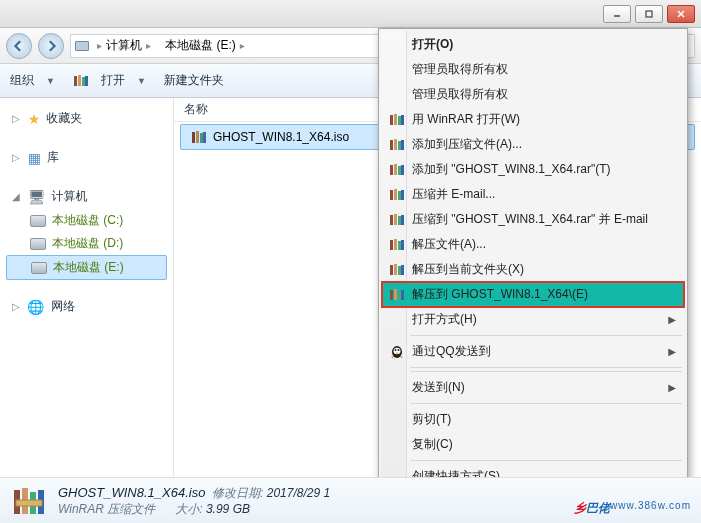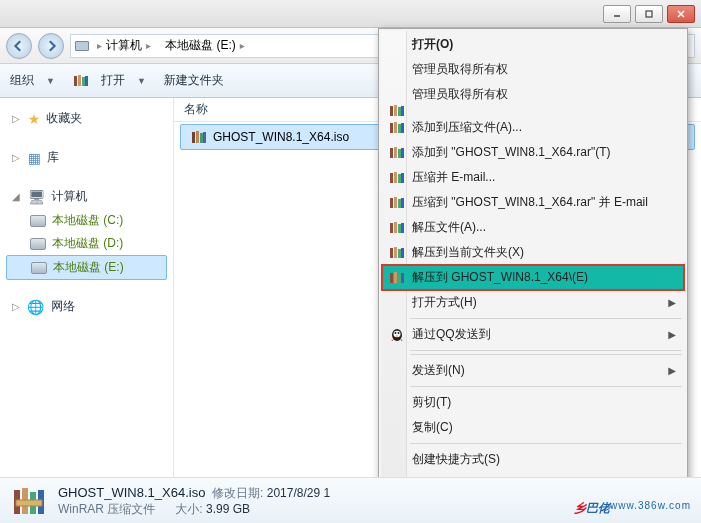--- a/index.html
+++ b/index.html
@@ -46,21 +46,21 @@
 .csep { height: 1px; background: #d6d6d6; margin: 3px 2px 3px 28px; }
 .iconbar { position: absolute; left: 2px; top: 2px; bottom: 2px; width: 26px; background: linear-gradient(#f8f8f8,#ececec); border-right: 1px solid #dedede; }
 .ci.hl { outline: 2px solid #d83a2a; outline-offset: -1px; background: #14b8a6; }
 
 .raricn { display: inline-block; width: 16px; height: 14px; }
 .raricn svg { width: 16px; height: 14px; }
 .qqicn { width: 16px; height: 16px; }
 
 .details { position: absolute; left: 0; right: 0; bottom: 0; height: 46px; border-top: 1px solid #d8e0e8; background: linear-gradient(#f7fbfe,#e9f1f8); display: flex; align-items: center; padding: 0 12px; gap: 12px; }
 .bigicon { width: 34px; height: 34px; }
-.dtxt { color: #234; line-height: 16px; }
+.dtxt { color: #234; line-height: 16px; font-style: italic; }
 .dtxt .n { font-size: 13px; color: #123; }
 .dtxt .s { color: #678; }
 
 .watermark { position: absolute; right: 10px; bottom: 6px; display: flex; flex-direction: row; align-items: center; }
 .wm1 { font-size: 20px; font-weight: bold; color: #1e66b0; font-style: italic; }
 .wm1 .red { color: #d12; }
 .wm2 { font-size: 10px; color: #1e66b0; letter-spacing: 1px; }
 </style>
 </head>
 <body>
@@ -197,20 +197,21 @@
     </div>
   <div class="ci">
       <span class="ico raricn">
         <svg viewBox="0 0 16 14">
           <rect x="1" y="2" width="3" height="10" fill="#8e4d3b"></rect>
           <rect x="5" y="1" width="3" height="11" fill="#c96"></rect>
           <rect x="9" y="3" width="3" height="9" fill="#4a7"></rect>
           <rect x="12" y="2" width="3" height="10" fill="#36a"></rect>
         </svg>
       </span>
+      <span>用 WinRAR 打开(W)</span>
     </div>
   <div class="ci">
       <span class="ico raricn">
         <svg viewBox="0 0 16 14">
           <rect x="1" y="2" width="3" height="10" fill="#8e4d3b"></rect>
           <rect x="5" y="1" width="3" height="11" fill="#c96"></rect>
           <rect x="9" y="3" width="3" height="9" fill="#4a7"></rect>
           <rect x="12" y="2" width="3" height="10" fill="#36a"></rect>
         </svg>
       </span>

